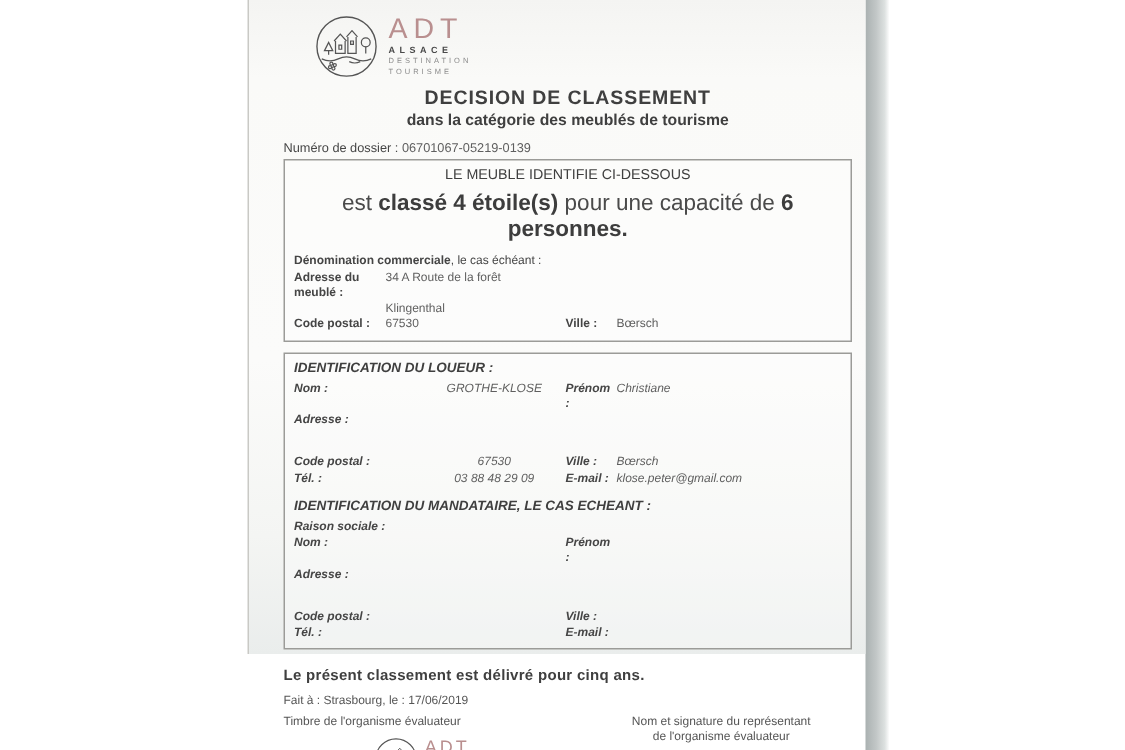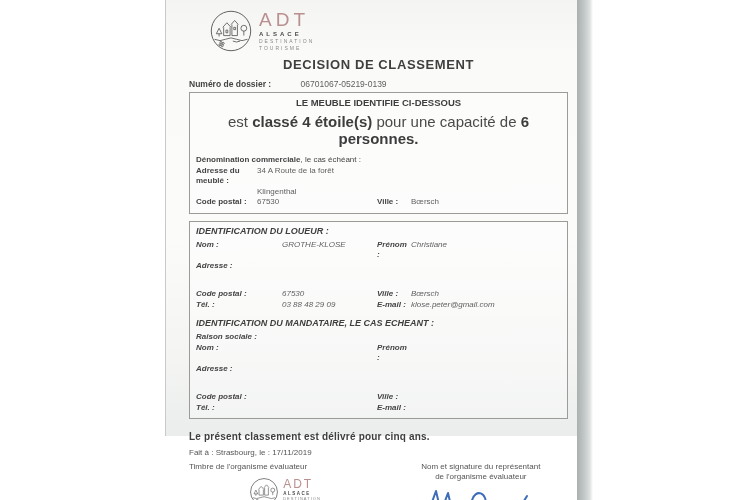--- a/index.html
+++ b/index.html
@@ -22,39 +22,39 @@
   .logo-text .acr { font-size:19px; letter-spacing:4px; color:#b98f8f; font-weight:400; line-height:18px; }
   .logo-text .w1 { font-size:6px; font-weight:bold; letter-spacing:3px; color:#4a4a4a; margin-top:2px; }
   .logo-text .w2 { font-size:5px; letter-spacing:2px; color:#8a8a8a; margin-top:1px; }
 
   
   .title-block { padding-top:57px; text-align:center; }
   .doc-title { font-size:13px; font-weight:bold; letter-spacing:0.6px; color:#3f3f3f;text-align:center; }
   .doc-subtitle { font-size:10.5px; font-weight:bold; color:#3f3f3f; margin-top:2px; }
 
   .dossier { margin-top:7px; font-size:8.5px; }
-  .dossier .lab { font-weight:bold; }
-  .dossier .val { color:#5f5f5f;margin-left:27px; }
+  .dossier .lab { font-weight:normal; }
+  .dossier .val { color:#5f5f5f; }
 
   
   .box { border:1px solid #9b9b98; background:rgba(255,255,255,0.35); }
   .box1 { margin-top:3px; padding:4px 6px 5px 6px; }
   .box2 { margin-top:7px; padding:4px 6px 5px 6px;font-style:italic; }
 
-  .box-head { text-align:center; font-size:9.5px; font-weight:bold; color:#3f3f3f; }
+  .box-head { text-align:center; font-size:9.5px; font-weight:normal; color:#3f3f3f; }
   .class-line { text-align:center; font-size:15px; margin-top:5px; color:#4a4a4a; }
   .class-line b { color:#3d3d3d; }
 
   .sec-head { font-size:9px; font-weight:bold; color:#3f3f3f; }
 
   .row { display:flex; font-size:8px; line-height:10.5px; }
   .lab1 { width:61px; font-weight:bold; flex:none; }
   .labw { width:86px; font-weight:bold; flex:none; }
   .v1 { width:120px; color:#5f5f5f; flex:none; }
-  .v1b { width:95px; color:#5f5f5f; flex:none; }
+  .v1b { width:95px; color:#5f5f5f; flex:none;text-align:center; }
   .lab2 { width:34px; font-weight:bold; flex:none; }
   .v2 { flex:1; color:#5f5f5f; }
   .full { font-size:8px; line-height:10.5px; }
   .full .b { font-weight:bold; }
   .gap4 { height:4px; } .gap8 { height:8px; } .gap18 { height:18px; }
 
   .validity { margin-top:12px; font-size:10px; font-weight:bold; color:#3f3f3f; letter-spacing:0.2px; }
   .fait { margin-top:6px; font-size:8px; color:#555; }
 
   .footer-cols { display:flex; margin-top:5px; }
@@ -109,20 +109,21 @@
         <div class="logo-text">
           <div class="acr">ADT</div>
           <div class="w1">ALSACE</div>
           <div class="w2">DESTINATION</div>
           <div class="w2">TOURISME</div>
         </div>
       </div>
 
       <div class="title-block">
         <div class="doc-title">DECISION DE CLASSEMENT</div>
+        <div class="doc-subtitle">dans la catégorie des meublés de tourisme</div>
       </div>
 
       <div class="dossier">
         <span class="lab">Numéro de dossier :</span>
         <span class="val">06701067-05219-0139</span>
       </div>
 
       <div class="box box1">
         <div class="box-head">LE MEUBLE IDENTIFIE CI-DESSOUS</div>
         <div class="class-line">
@@ -198,21 +199,21 @@
           <span class="lab2">Ville :</span>
         </div>
         <div class="row">
           <span class="labw">Tél. :</span>
           <span class="v1b"></span>
           <span class="lab2">E-mail :</span>
         </div>
       </div>
 
       <div class="validity">Le présent classement est délivré pour cinq ans.</div>
-      <div class="fait">Fait à : Strasbourg, le :   17/11/2019</div>
+      <div class="fait">Fait à : Strasbourg, le :   17/06/2019</div>
 
       <div class="footer-cols">
         <div class="f-left">
           <div class="timbre-label">Timbre de l'organisme évaluateur</div>
           <div class="stamp">
             <div class="stamp-top">
               <svg class="stamp-circle" viewBox="0 0 48 48" fill="none" stroke="#555" stroke-width="1.2">
                 <circle cx="24" cy="24" r="21.5"></circle>
                 <g stroke-width="1">
                   <path d="M15 20 l4.5 -5 l4.5 5"></path>

